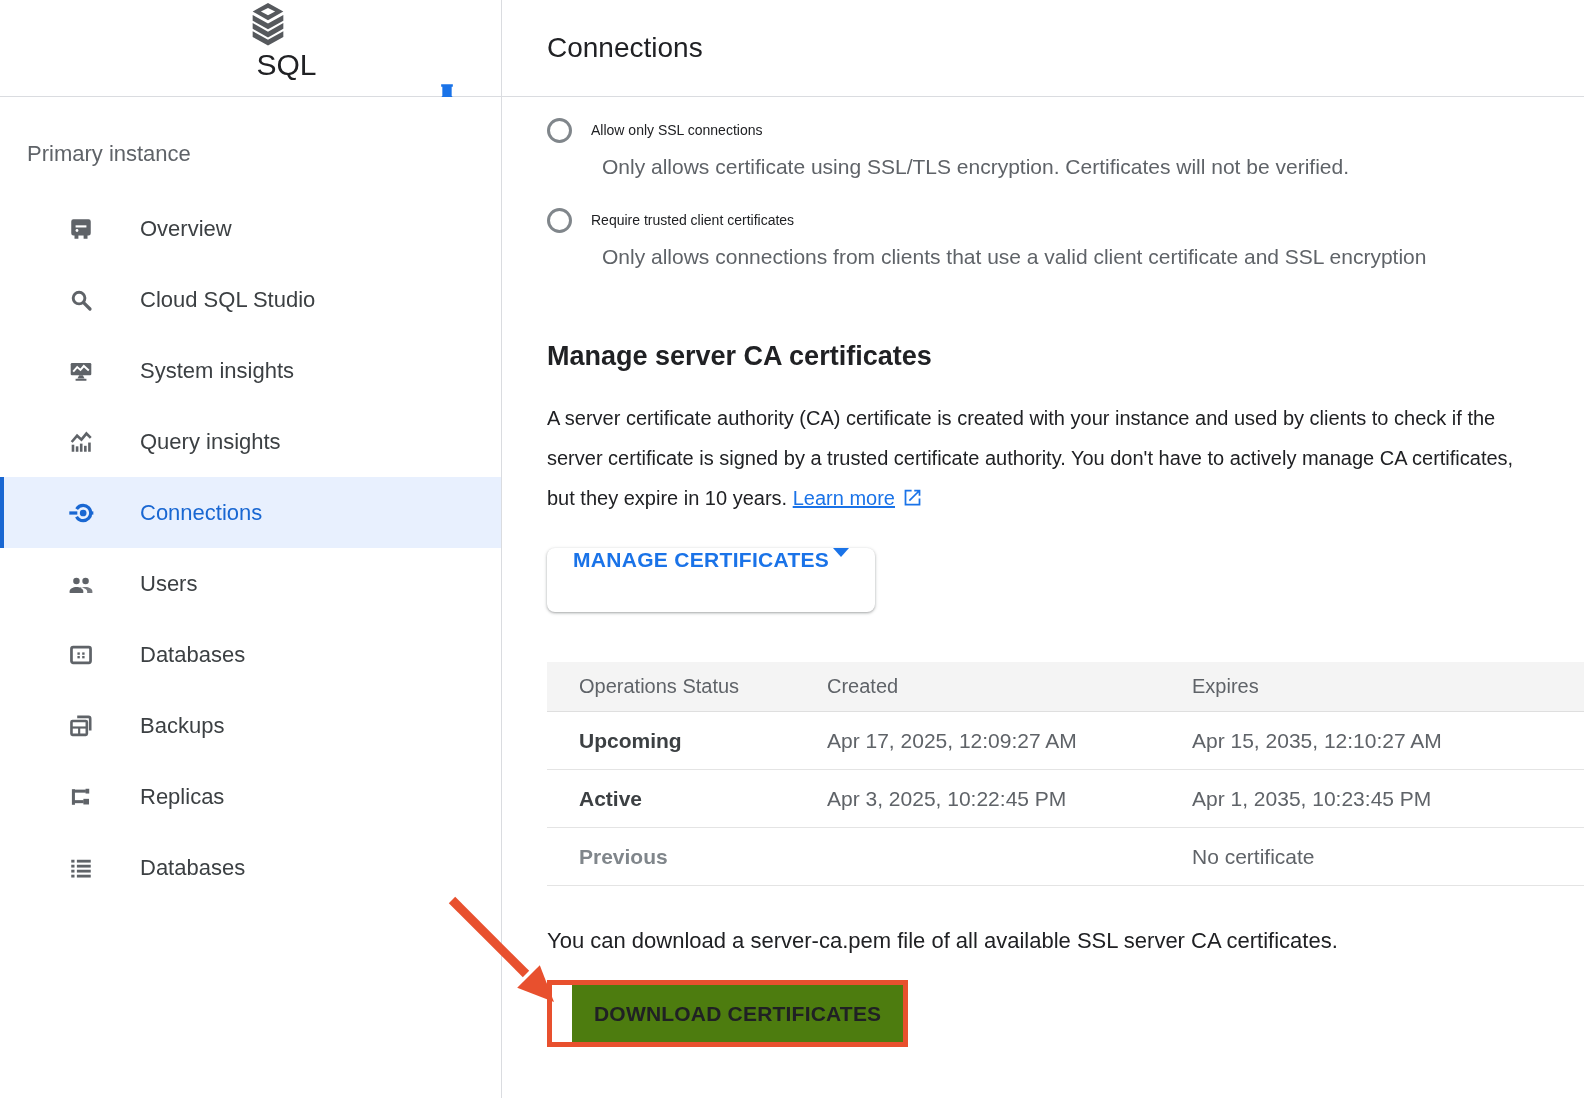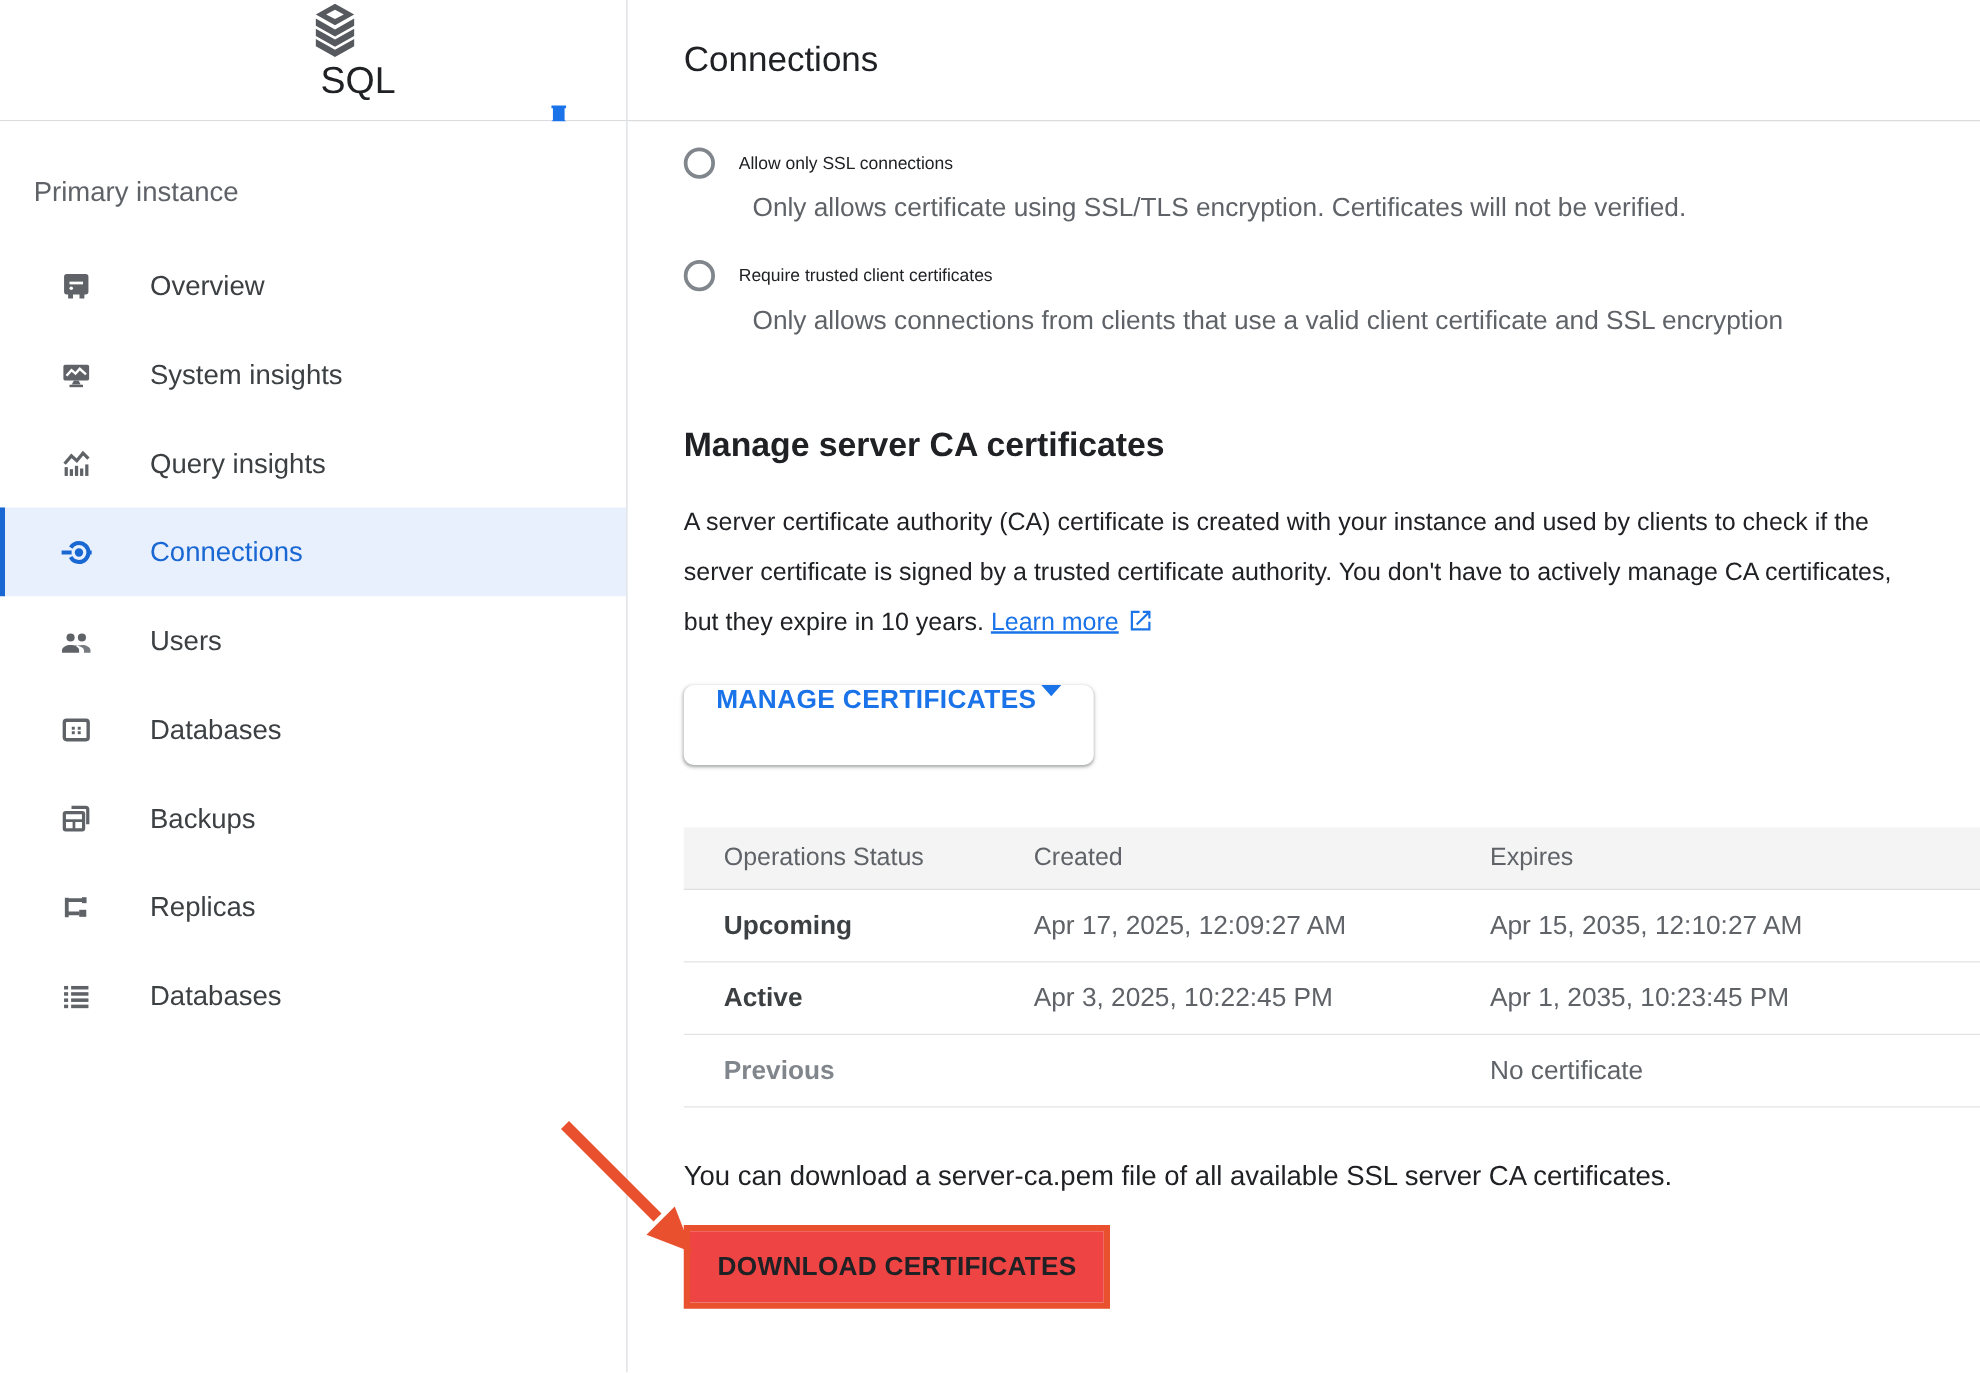--- a/index.html
+++ b/index.html
@@ -13,21 +13,21 @@
   .brand-title { font-size:30px; color:#202124; margin-left:38px; }
   .pin { margin-left:auto; margin-right:40px; width:28px; height:28px; cursor:pointer; }
 
   
   .main-header { display:flex; align-items:center; padding-left:45px; border-bottom:1px solid #DADCE0; }
   .page-title { font-size:28px; color:#202124; }
 
   
   .sidebar { border-right:1px solid #DADCE0; background:#fff; }
   .section-label { margin:44px 0 26px 27px; font-size:22px; color:#5F6368; }
-  .nav-item { height:71px; display:flex; align-items:center; padding-left:44px; gap:46px; border-left:4px solid transparent; font-size:22px; color:#3C4043; cursor:pointer; }
+  .nav-item { height:71px; display:flex; align-items:center; padding-left:64px; gap:46px; border-left:4px solid transparent; font-size:22px; color:#3C4043; cursor:pointer; }
   .nav-icon { width:26px; height:26px; flex:none; color:#5F6368; }
   .nav-item.selected { background:#E8F0FE; border-left-color:#1967D2; color:#1967D2; }
   .nav-item.selected .nav-icon { color:#1967D2; }
 
   
   .main-body { padding:14px 0 0 45px; }
 
   .radio-row { display:flex; align-items:center; gap:19px; margin-top:4px; height:30px; }
   .radio-row.second { margin-top:24px; }
   .radio-circle { width:25px; height:25px; border-radius:50%; border:3px solid #80868B; flex:none; cursor:pointer; background:#fff; }
@@ -50,22 +50,22 @@
   .t-head { display:grid; grid-template-columns:248px 365px 1fr; align-items:center; height:50px; padding-left:32px;
     background:#F4F4F4; border-bottom:1px solid #DFDFDF; color:#5F6368; font-size:20px; }
   .t-row { display:grid; grid-template-columns:248px 365px 1fr; align-items:center; height:58px; padding-left:32px;
     border-bottom:1px solid #E4E4E4; font-size:21px; color:#5F6368; }
   .t-status { font-weight:700; color:#3C4043; }
   .t-status.muted { color:#80868B; }
 
   .dl-note { margin-top:42px; font-size:22px; color:#202124; }
 
   .dl-highlight { margin-top:26px; display:inline-block; border:5px solid #E8502E; background:#fff; }
-  .dl-btn { height:57px; padding:0 22px; display:flex; align-items:center; background:#ef4444; border:none; cursor:pointer;
-    font-family:inherit; font-size:21px; font-weight:700; letter-spacing:.2px; color:#202124; }
+  .dl-btn { height:57px; padding:0 22px; display:flex; align-items:center; background:#4d7c0f; border:none; cursor:pointer;
+    font-family:inherit; font-size:21px; font-weight:700; letter-spacing:.2px; color:#202124;margin-left:20px; }
 
   .anno-arrow { position:absolute; left:440px; top:878px; width:130px; height:132px; pointer-events:none; }
 </style>
 </head>
 <body>
 
 <div class="app">
 
   <div class="brand">
     <span class="brand-logo">
@@ -95,20 +95,29 @@
       <span class="nav-icon">
         <svg viewBox="0 0 24 24" width="26" height="26">
           <path fill="currentColor" d="M5 3h14a2 2 0 0 1 2 2v11a2 2 0 0 1-2 2h-1v3h-3.6v-3H9.6v3H6v-3H5a2 2 0 0 1-2-2V5a2 2 0 0 1 2-2z"></path>
           <rect x="7" y="8.6" width="10" height="2" fill="#fff"></rect>
           <circle cx="8.3" cy="13.4" r="1.3" fill="#fff"></circle>
         </svg>
       </span>
       <span>Overview</span>
     </div>
 
+    <div class="nav-item">
+      <span class="nav-icon">
+        <svg viewBox="0 0 24 24" width="26" height="26">
+          <circle cx="10.2" cy="10.2" r="5.4" fill="none" stroke="currentColor" stroke-width="2.7"></circle>
+          <line x1="14.6" y1="14.6" x2="20.3" y2="20.3" stroke="currentColor" stroke-width="3" stroke-linecap="round"></line>
+        </svg>
+      </span>
+      <span>Cloud SQL Studio</span>
+    </div>
 
     <div class="nav-item">
       <span class="nav-icon">
         <svg viewBox="0 0 24 24" width="26" height="26">
           <rect x="2.5" y="4.5" width="19" height="11.5" rx="1.2" fill="currentColor"></rect>
           <polyline points="4.8,12.6 8.5,8.4 11.5,11 14.6,7.4 19.2,11.6" fill="none" stroke="#fff" stroke-width="1.8"></polyline>
           <path d="M10.3 16h3.4l1.6 3H8.7z" fill="currentColor"></path>
           <rect x="7" y="19.2" width="10" height="1.8" fill="currentColor"></rect>
         </svg>
       </span>

